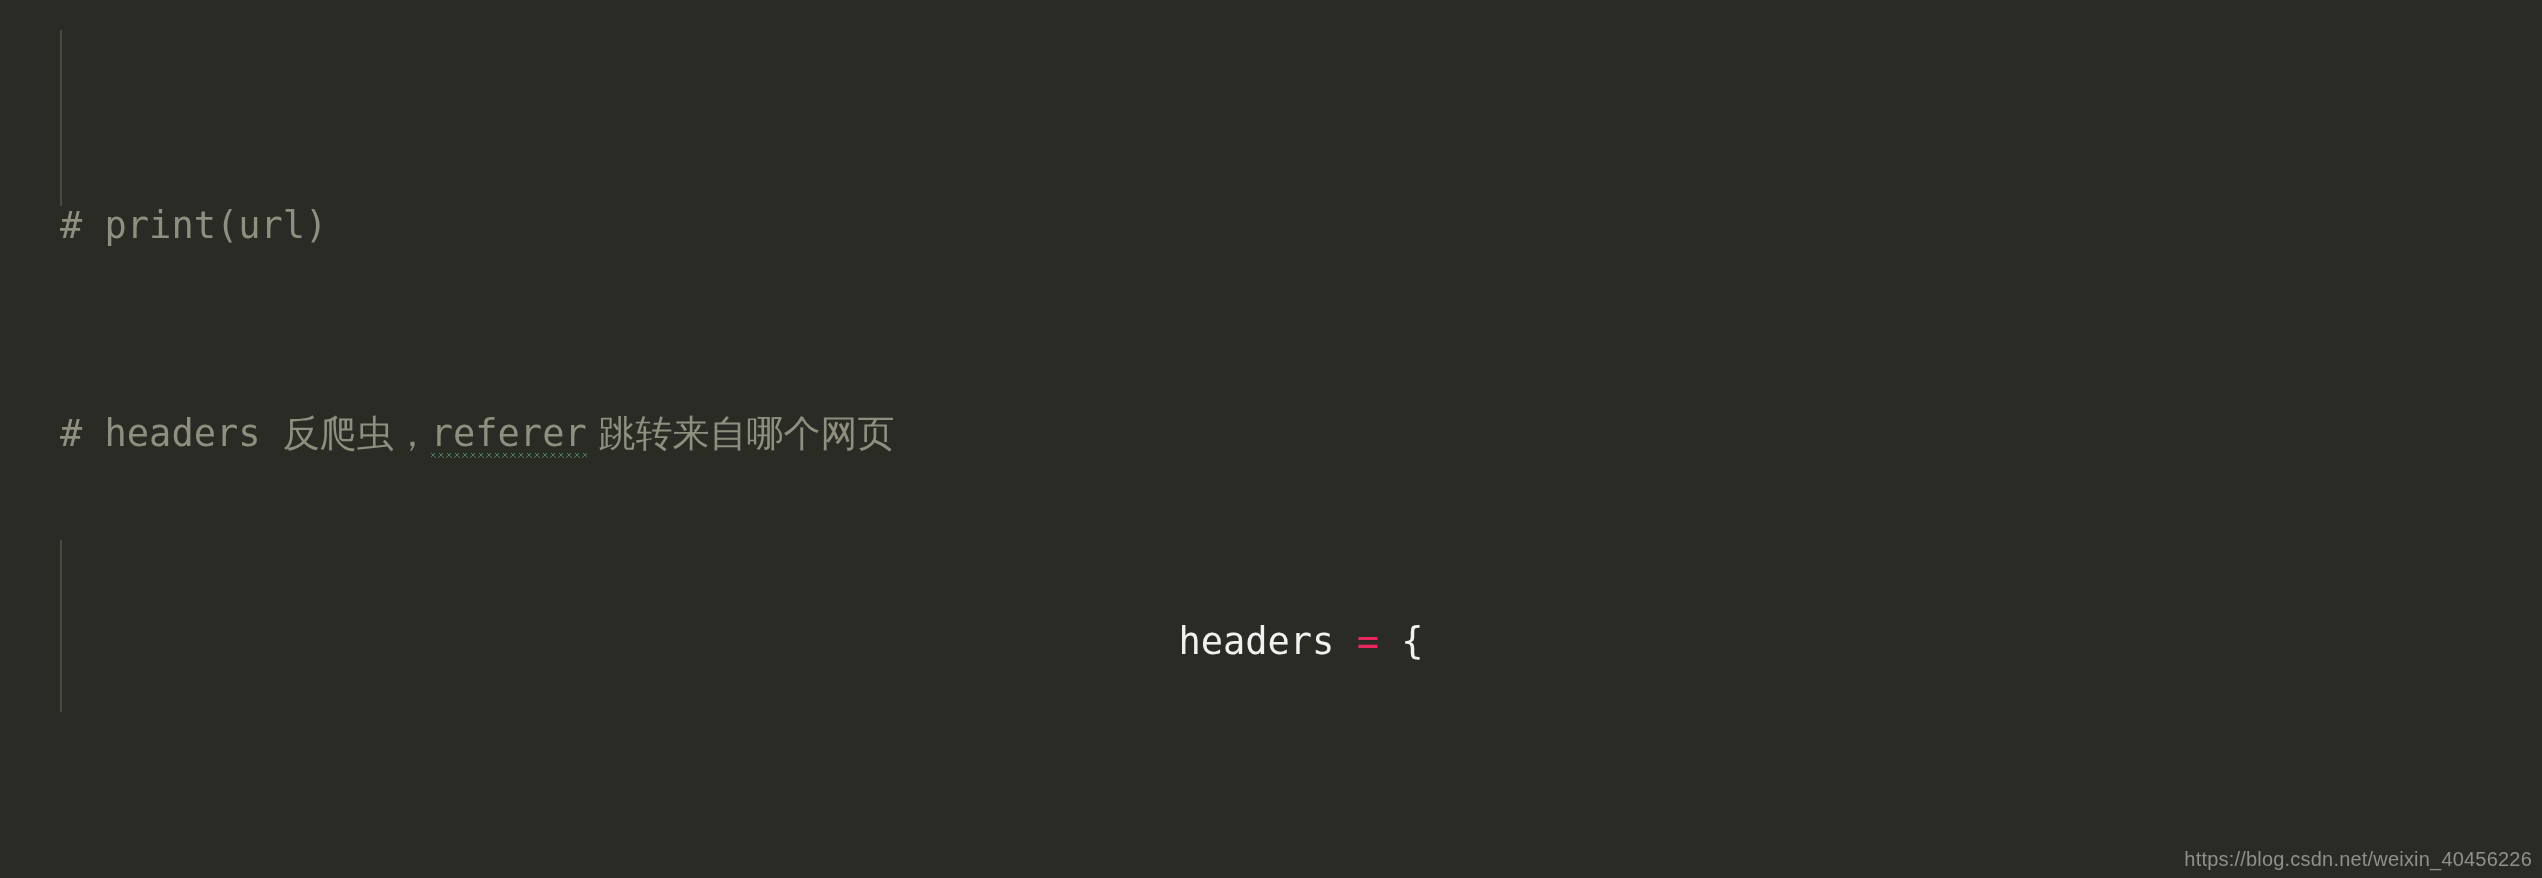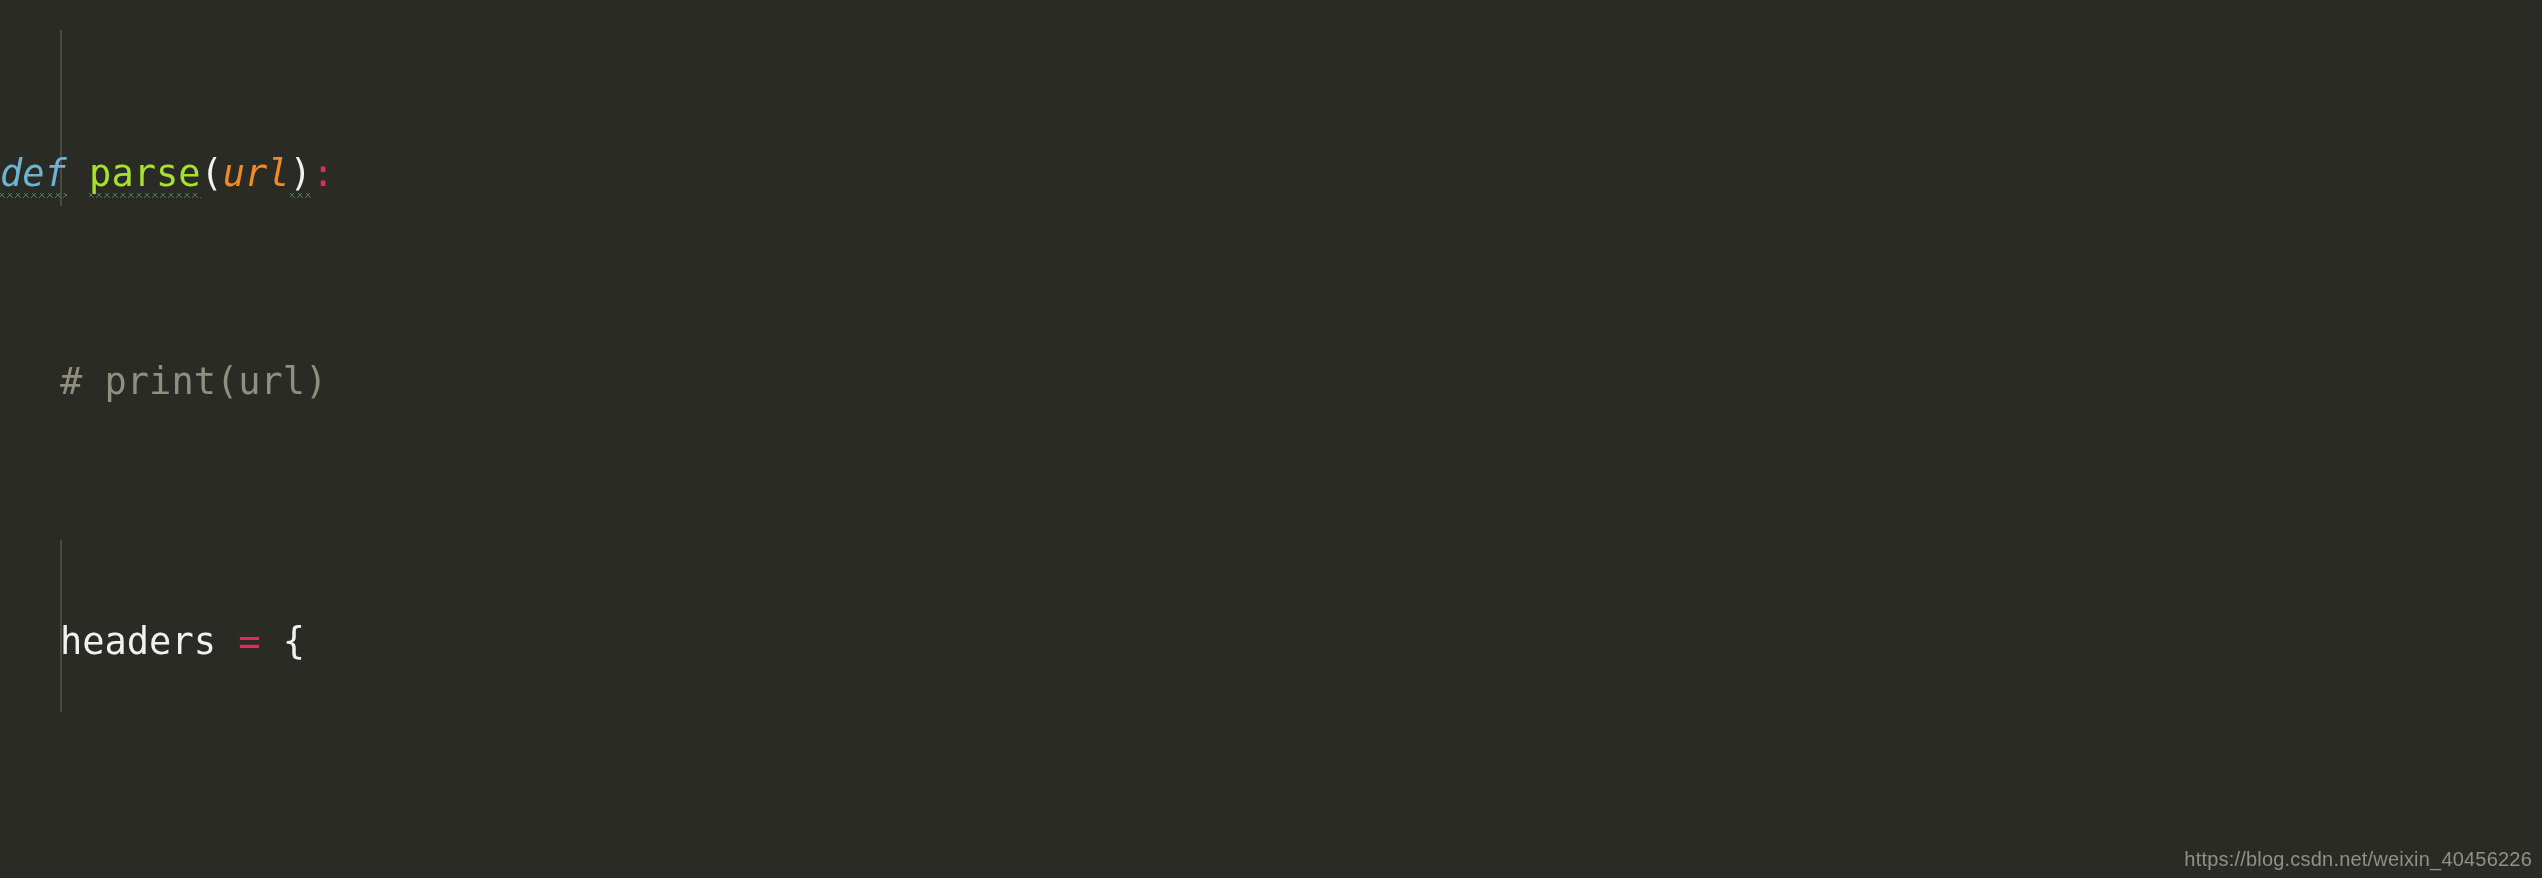--- a/index.html
+++ b/index.html
@@ -84,26 +84,26 @@
 </head>
 <body>
 
 <div id="editor">
 
   <div class="guide" style="left:60px; top:30px; height:176px;"></div>
   <div class="guide" style="left:60px; top:540px; height:172px;"></div>
 
   <div class="code">
 
-    <div class="line" style="padding-left:0px;"><span class="kw squig">def</span><span class="plain"> </span><span class="fn squig">parse</span><span class="punct">(</span><span class="param">url</span><span class="punct squig">)</span><span class="op">:</span></div>
 
     <div class="line" style="padding-left:60px;"><span class="comment"># print(url)</span></div>
 
+    <div class="line" style="padding-left:60px;"><span class="comment"># headers </span><span class="comment cjk">反爬虫，</span><span class="comment squig">referer</span><span class="comment cjk"> 跳转来自哪个网页</span></div>
 
-    <div class="line" style="padding-left:60px;"><span class="plain">headers</span><span class="plain"> </span><span class="op">=</span><span class="plain"> </span><span class="punct">{</span></div>
+    <div class="line" style="padding-left:60px;text-align:center;"><span class="plain">headers</span><span class="plain"> </span><span class="op">=</span><span class="plain"> </span><span class="punct">{</span></div>
 
     
 
     
 
     
 
     
 
     

